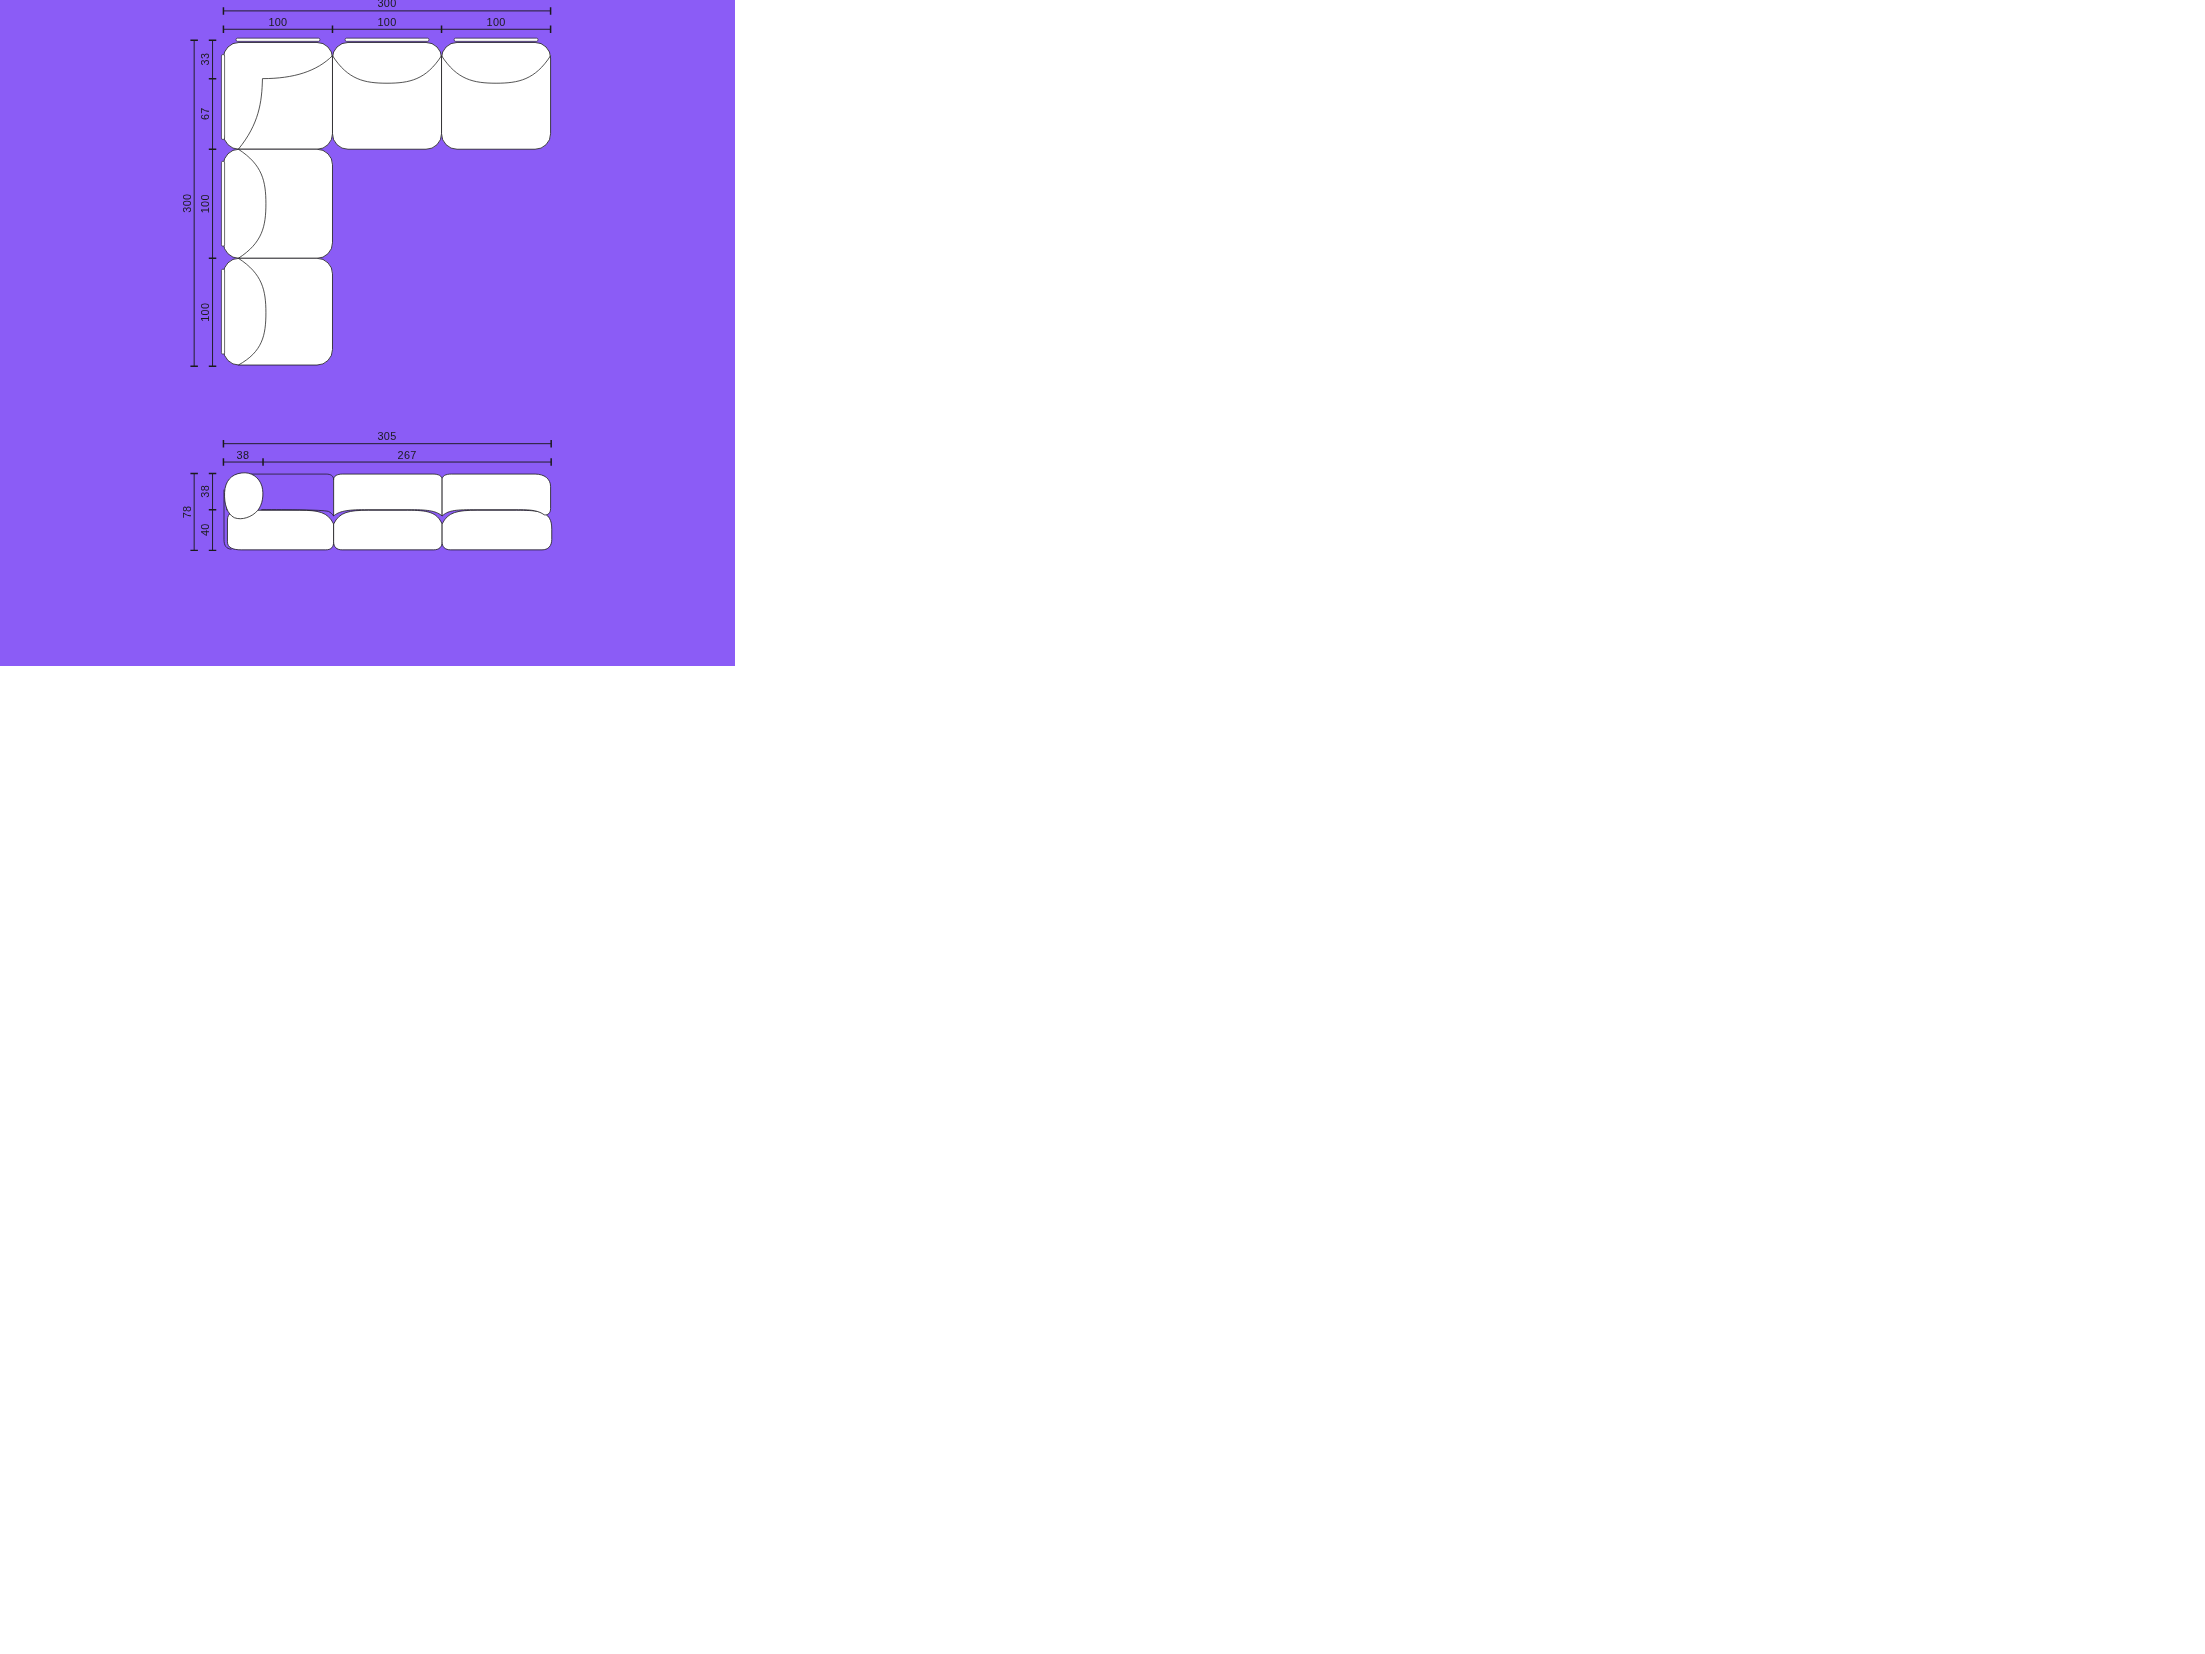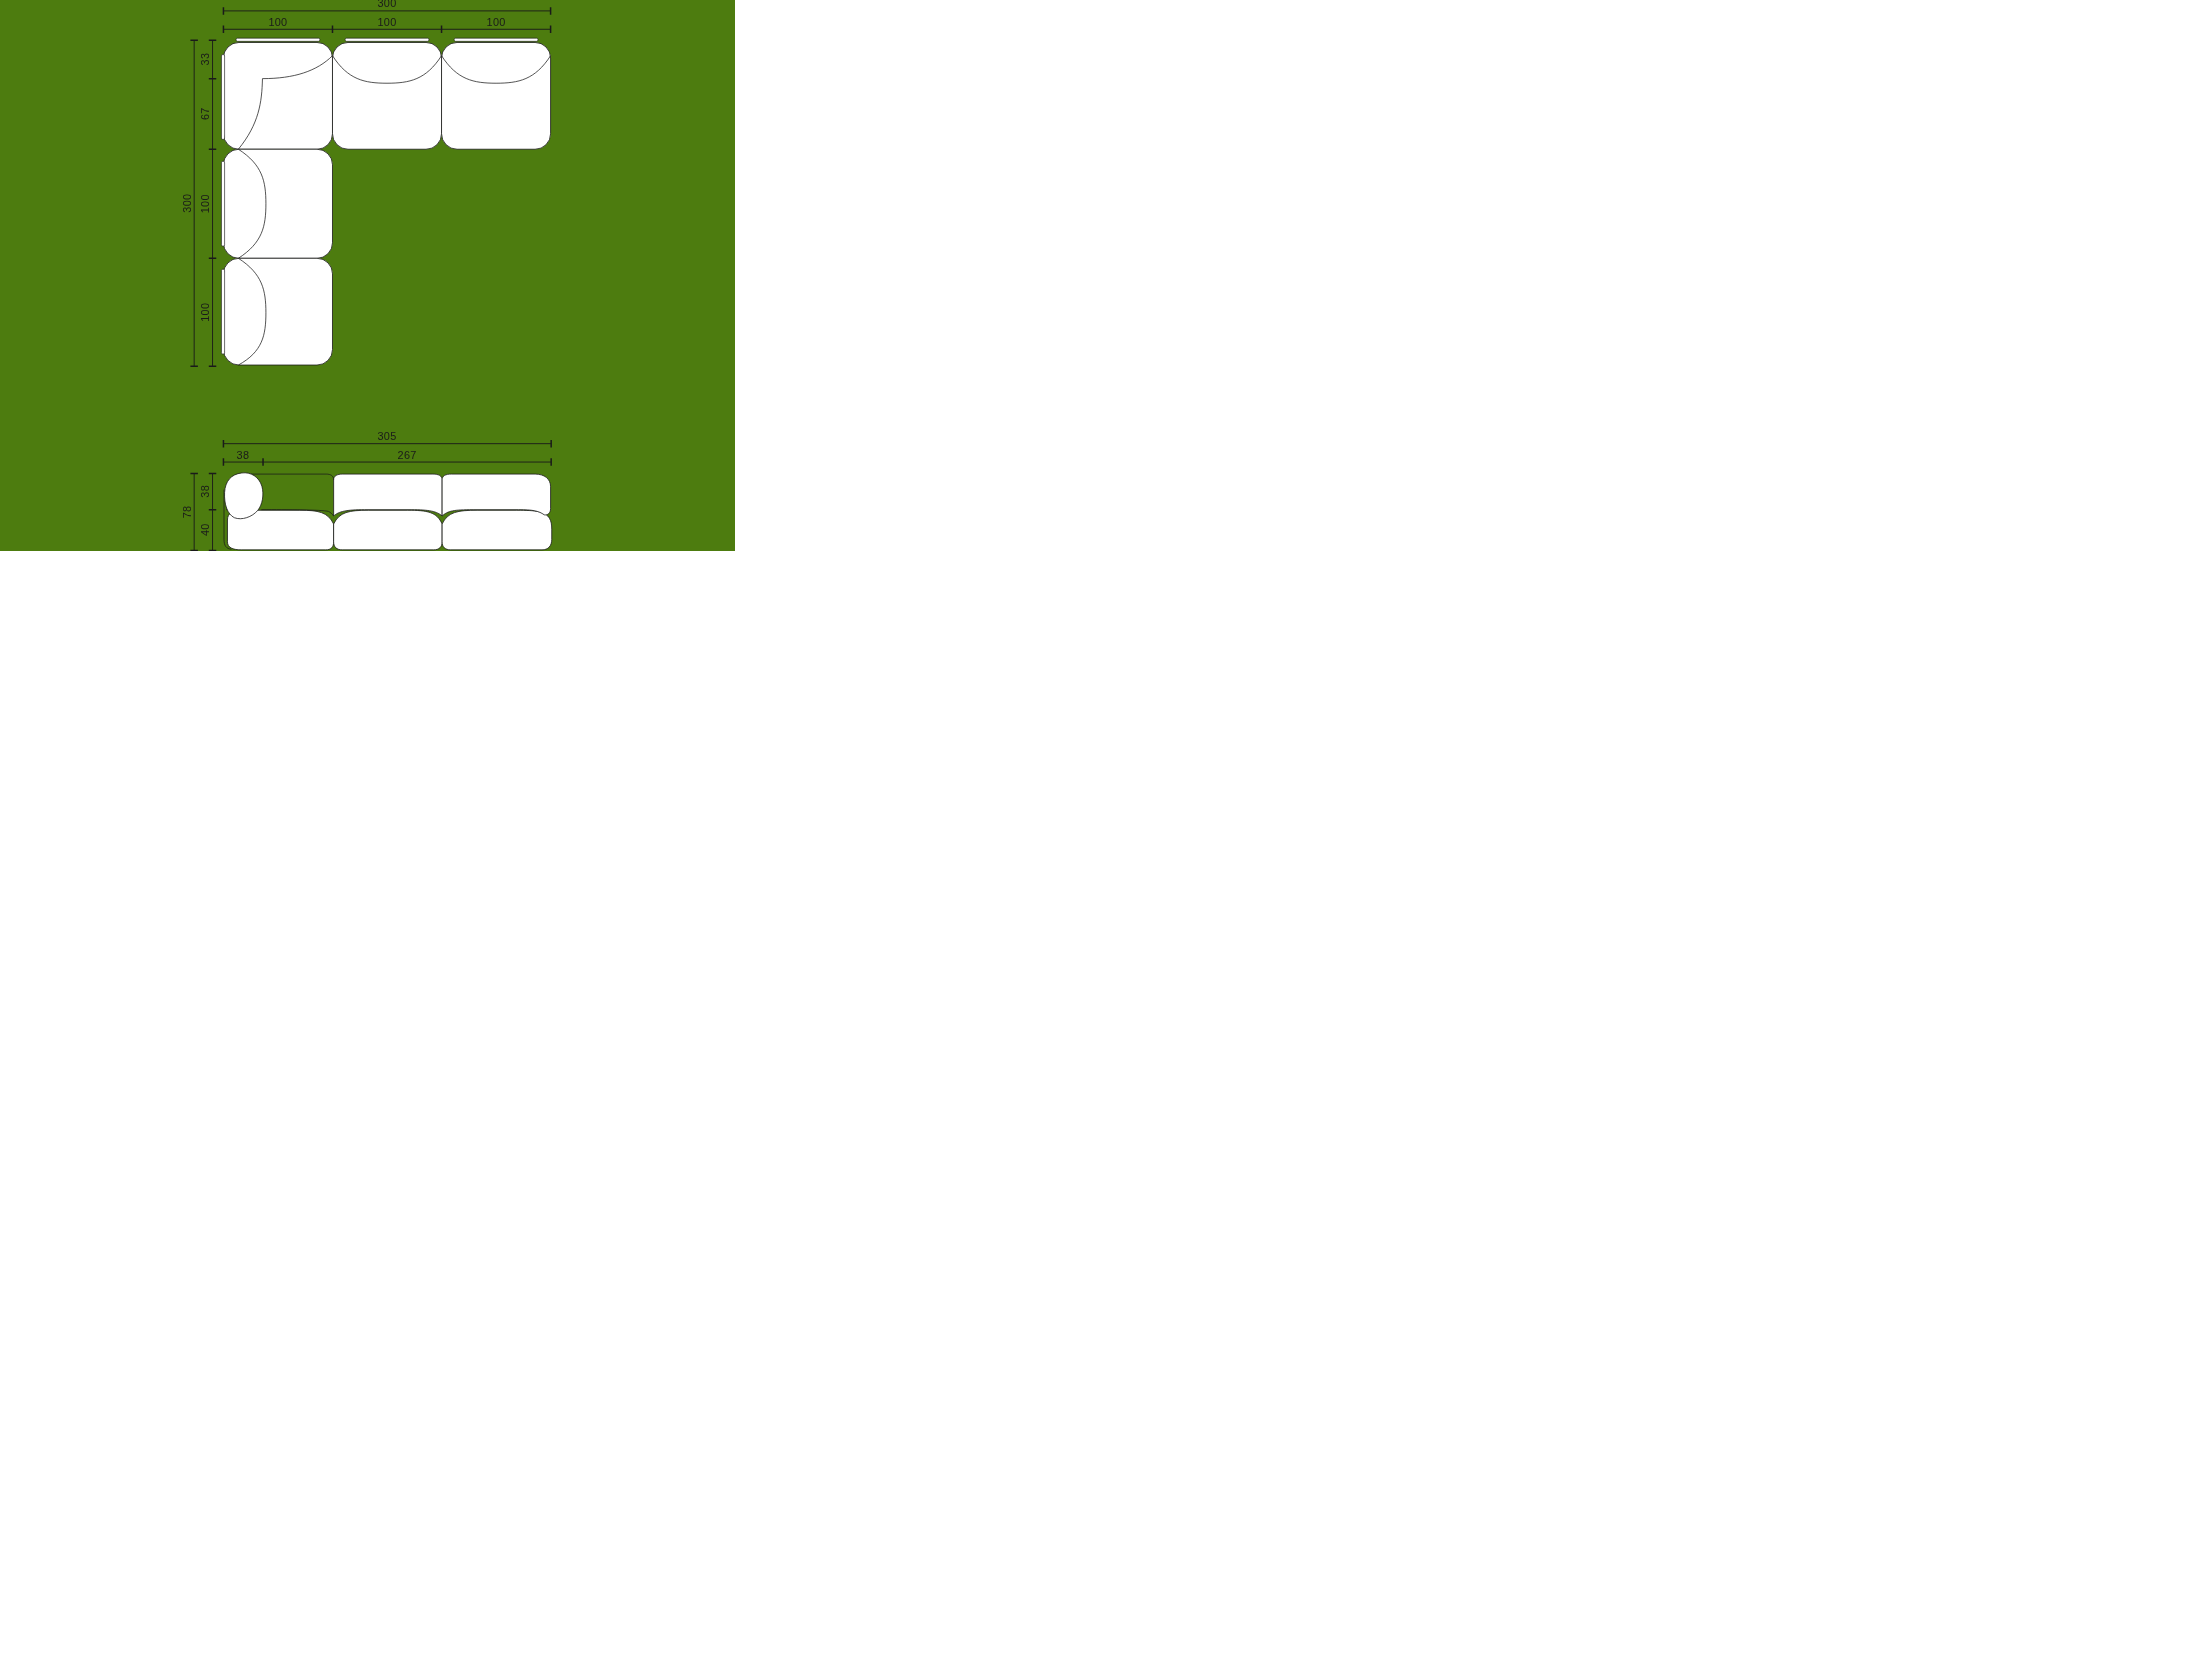--- a/index.html
+++ b/index.html
@@ -1,18 +1,18 @@
 <!DOCTYPE html>
 <html style="font-size:9.2px"><head>
 <meta charset="utf-8">
 <style>
   html,body{margin:0;padding:0;background:#ffffff;}
   .page{
-    width:735px;height:551px;
-    background:#4d7c0f;
+    width:735px;height:666px;
+    background:#8b5cf6;
     font-family:"Liberation Sans", sans-serif;
     position:relative;
     overflow:hidden;
   }
   svg{display:block;}
   text{
     fill:#1a1a1a;
     font-family:"Liberation Sans", sans-serif;
     letter-spacing:0.5px;
   }

